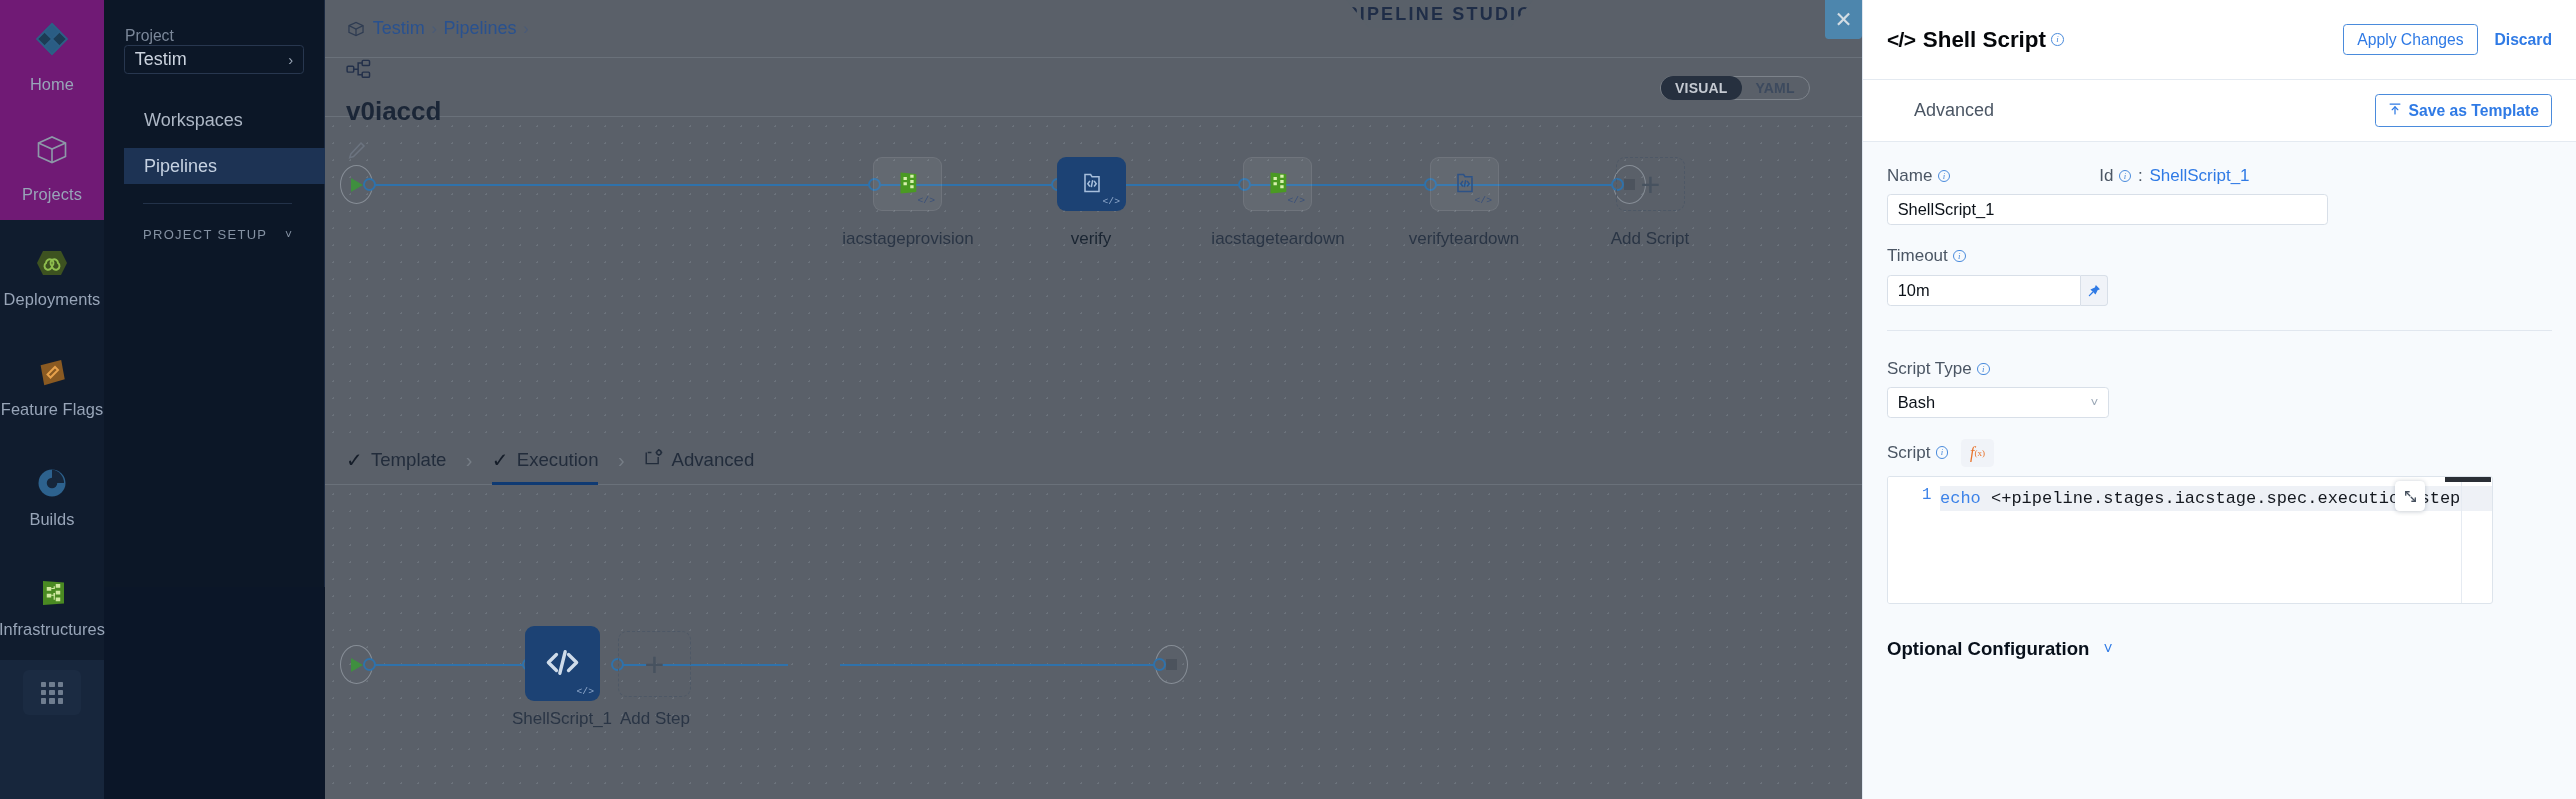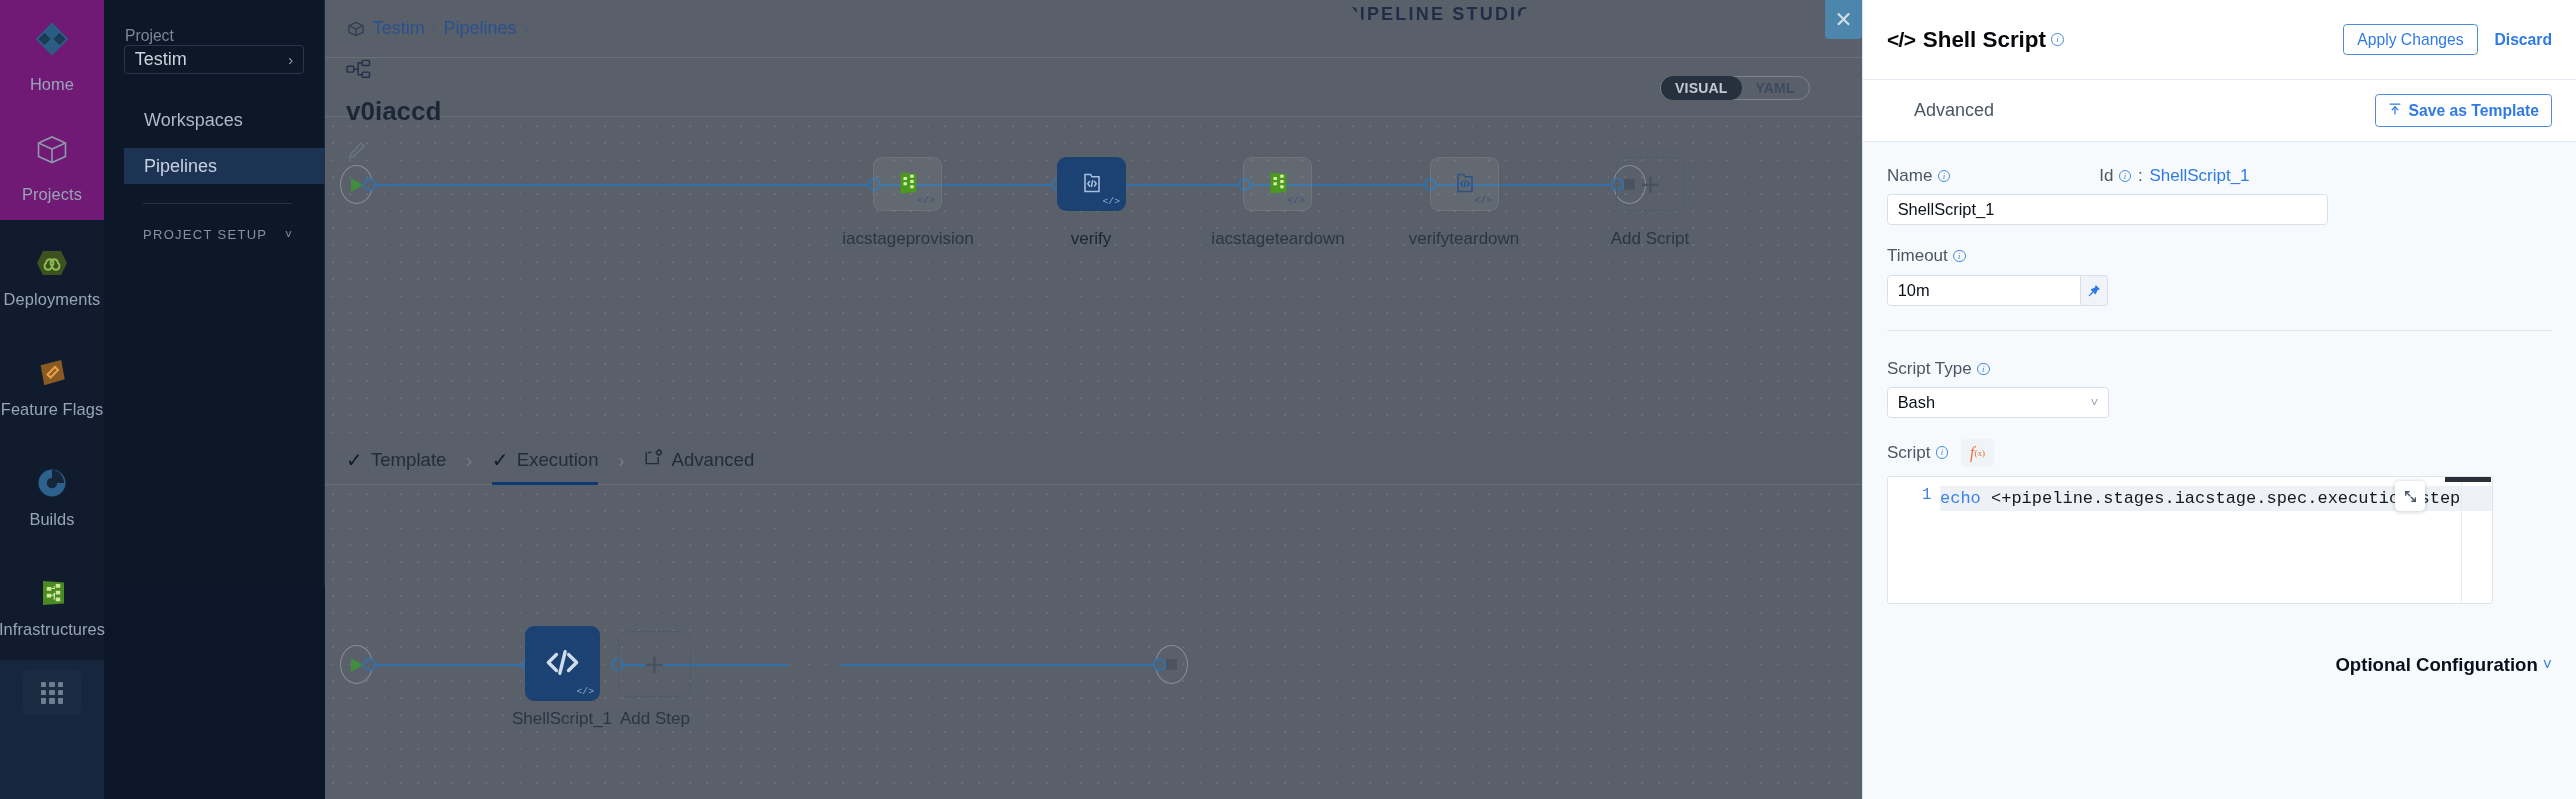--- a/index.html
+++ b/index.html
@@ -297,21 +297,21 @@
   #expand-btn {
     position: absolute; left: 507px; top: 4.5px; width: 30px; height: 30px;
     background: #fff; border-radius: 4.5px; box-shadow: 0 0.7px 4.5px rgba(20,40,70,.22);
     display: flex; align-items: center; justify-content: center; cursor: pointer;
   }
   #editor-right-rule {
     position: absolute; right: 30px; top: 0; width: 0.7px; height: 100%; background: #e6ebf2;
   }
 
   #optional-config {
-    margin-top: 50px; display: flex; align-items: center; gap: 5px; cursor: pointer; justify-content: flex-end;
+    margin-top: 34px; display: flex; align-items: center; gap: 14px; cursor: pointer;
   }
   #optional-config .oc-label { font-size: 18.6px; font-weight: bold; color: #08101b; }
   #optional-config .oc-chev { color: #2f7ae5; font-size: 15.7px; }
 </style>
 </head>
 <body>
 
 <div id="left-rail">
 
   <div class="rail-item tone-a">

